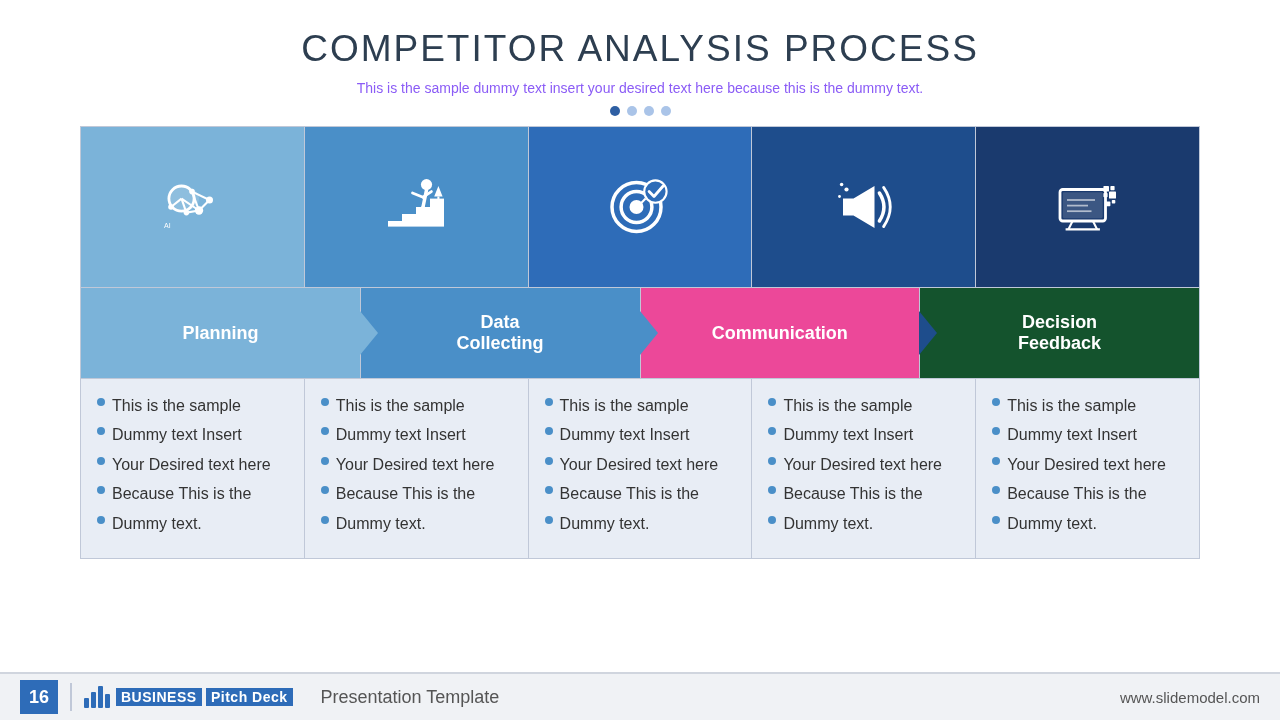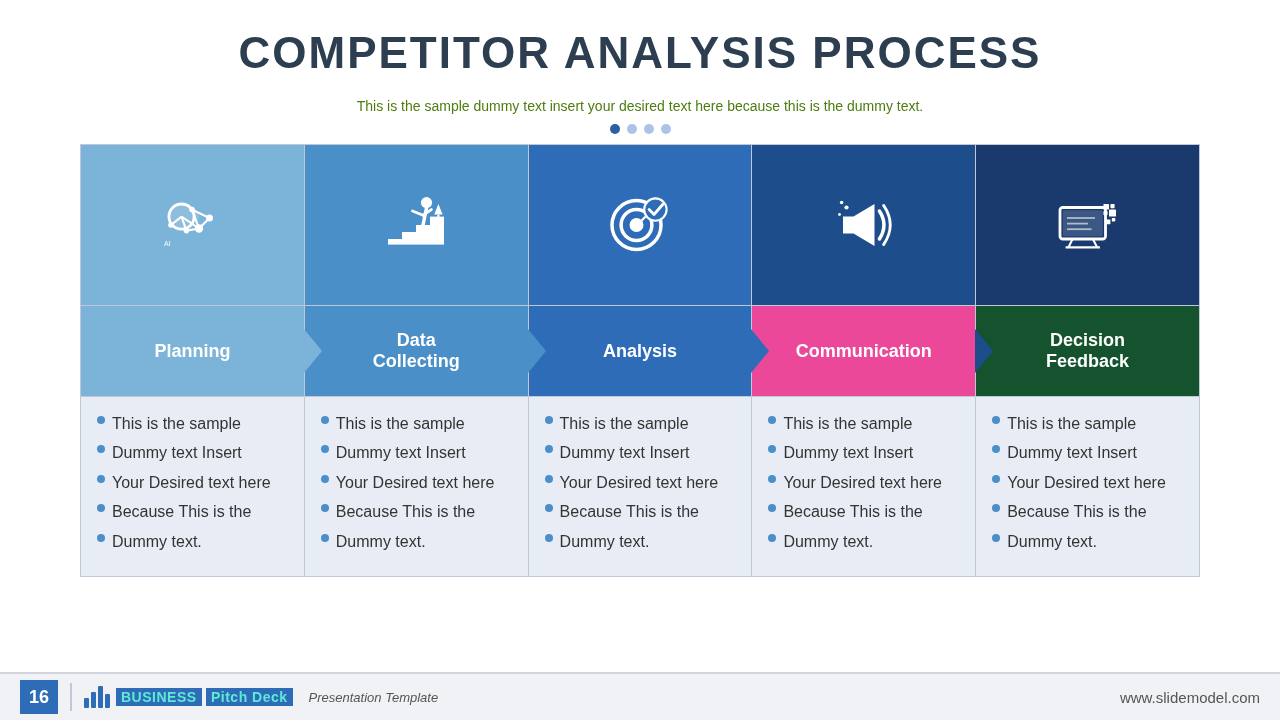--- a/index.html
+++ b/index.html
@@ -19,30 +19,30 @@
       flex-direction: column;
       position: relative;
     }
 
     
     .header {
       text-align: center;
       padding: 28px 80px 10px;
     }
     .header-title {
-      font-size: 44px;
-      font-weight: 700;
+      font-size: 37px;
+      font-weight: 400;
       color: #2d3e50;
       letter-spacing: 2px;
       text-transform: uppercase;
     }
     .header-subtitle {
       font-size: 14px;
-      color: #4d7c0f;
-      margin-top: 20px;
+      color: #8b5cf6;
+      margin-top: 10px;
     }
     .dots {
       display: flex;
       justify-content: center;
       gap: 7px;
       margin-top: 10px;
     }
     .dot {
       width: 10px;
       height: 10px;
@@ -222,28 +222,27 @@
       border-radius: 1px;
     }
     .footer-brand {
       font-size: 14px;
       font-weight: 900;
       color: #2d3e50;
       letter-spacing: 0.5px;
     }
     .footer-brand span {
       background: #2e6cb8;
-      color: #5eead4;
+      color: #ffffff;
       padding: 1px 5px;
     }
     .footer-tagline {
-      font-size: 13px;
+      font-size: 18px;
       color: #555;
-      margin-left: 4px;
-      font-style: italic;
+      margin-left: 16px;
     }
     .footer-url {
       margin-left: auto;
       font-size: 15px;
       color: #555;
     }
   </style>
 </head>
 <body>
 
@@ -368,24 +367,20 @@
         <span>Planning</span>
         <div class="arrow-right arrow-1"></div>
       </div>
 
       <div class="label-cell label-cell-2">
         <span style="white-space:pre-line;">Data
 Collecting</span>
         <div class="arrow-right arrow-2"></div>
       </div>
 
-      <div class="label-cell label-cell-3">
-        <span>Analysis</span>
-        <div class="arrow-right arrow-3"></div>
-      </div>
 
       <div class="label-cell label-cell-4">
         <span>Communication</span>
         <div class="arrow-right arrow-4"></div>
       </div>
 
       <div class="label-cell label-cell-5">
         <span style="white-space:pre-line;">Decision
 Feedback</span>
       </div>

